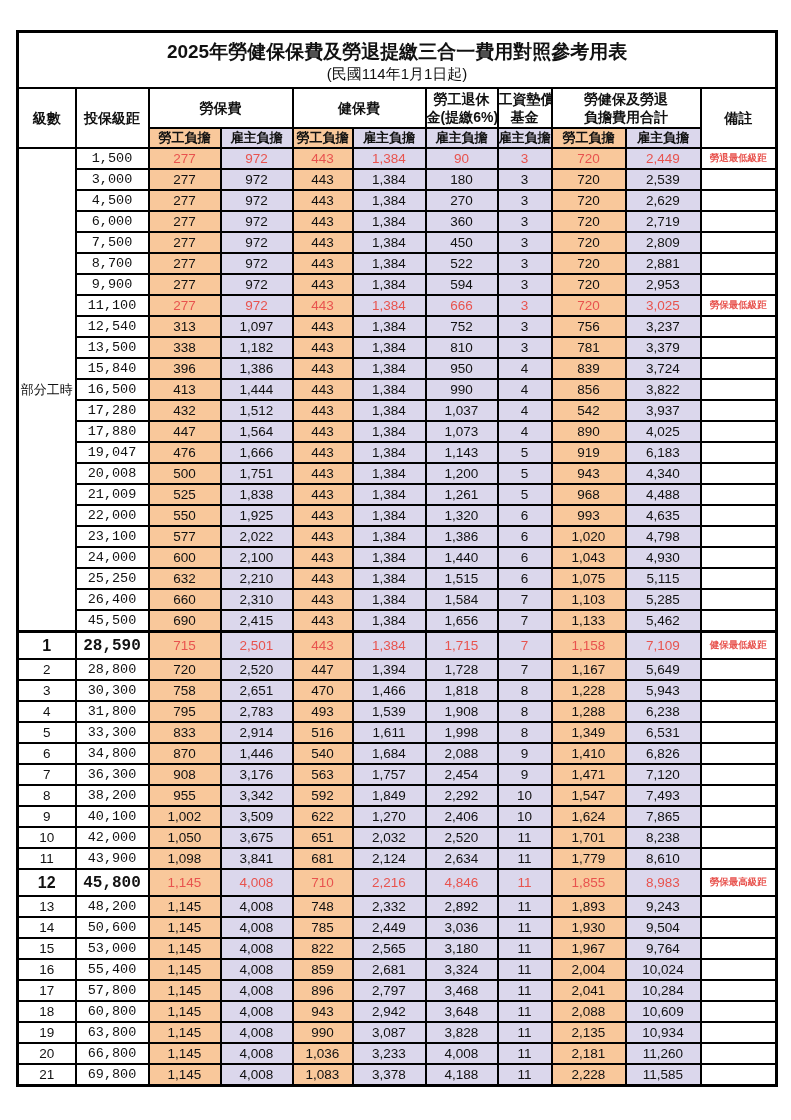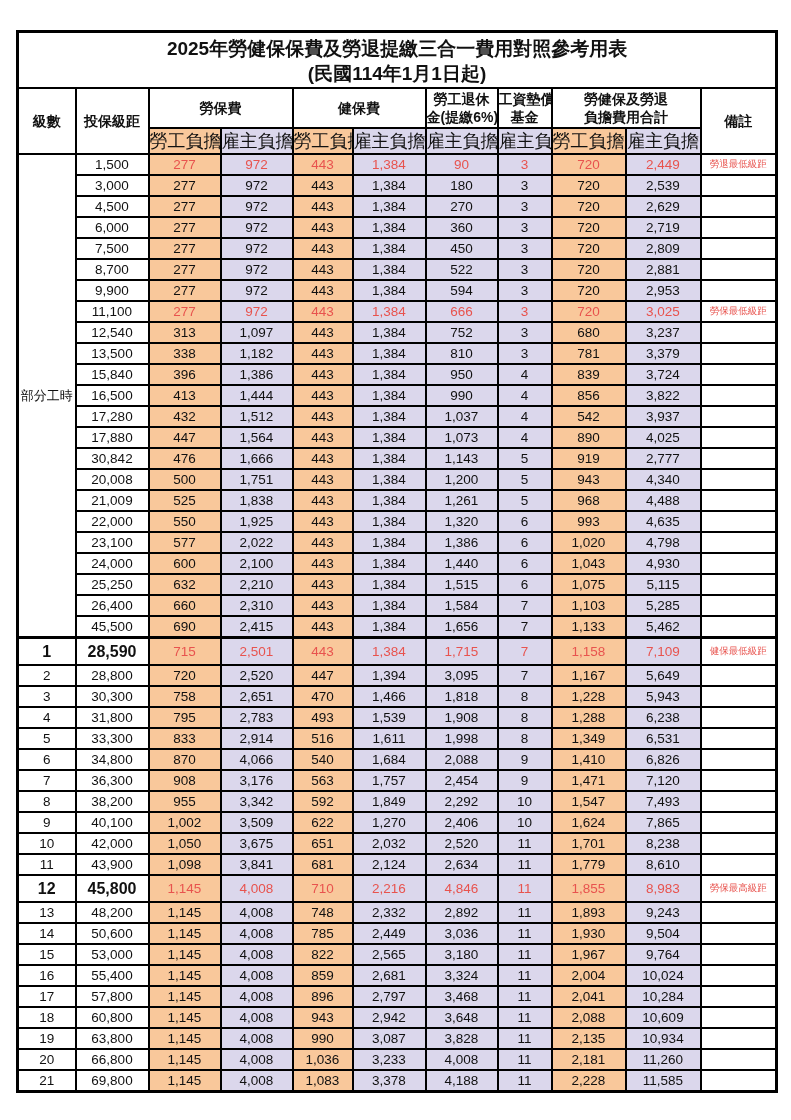--- a/index.html
+++ b/index.html
@@ -22,32 +22,32 @@
     border:2px solid #000;
     text-align:center;
     vertical-align:middle;
     padding:0;
     white-space:nowrap;
     overflow:hidden;
   }
   
   .titlecell{height:54px;background:#fff;}
   .t1{font-size:19px;font-weight:bold;line-height:1.45;}
-  .t2{font-size:19px;font-weight:bold;line-height:1.15;}
+  .t2{font-size:15px;font-weight:normal;line-height:1.15;}
   
   .h1 td{height:38px;font-size:14px;font-weight:bold;line-height:1.3;background:#fff;}
-  .h2 td{height:17px;font-size:18px;font-weight:normal;}
+  .h2 td{height:17px;font-size:13px;font-weight:bold;}
   
   tbody td{height:19px;font-size:13.5px;}
   td.emp{background:var(--emp);}
   td.er{background:var(--er);}
   td.level{background:#fff;}
-  td.bracket{background:#fff;font-size:13.5px;}
+  td.bracket{background:#fff;font-size:13.5px;font-family:Liberation Mono, monospace;}
   td.parttime{background:#fff;font-size:13px;}
-  td.remark{background:#fff;font-size:9.5px;font-weight:normal;color:var(--red);padding:0 1px;}
+  td.remark{background:#fff;font-size:9.5px;font-weight:bold;color:var(--red);padding:0 1px;}
   tr.red td.val{color:var(--red);}
   tr.big td{height:25px;}
   tr.big td.level,tr.big td.bracket{font-size:16px;font-weight:bold;}
   tr.group td{border-top:3px solid #000;}
 </style>
 </head>
 <body style="--emp: #F9C89B; --er: #DBD7EC; --red: #E8534E;">
 
 <div class="sheet">
   <table>
@@ -200,21 +200,21 @@
           <td class="remark">勞保最低級距</td>
         </tr>
         <tr class="">
           <td class="bracket">12,540</td>
           <td class="val emp">313</td>
           <td class="val er">1,097</td>
           <td class="val emp">443</td>
           <td class="val er">1,384</td>
           <td class="val er">752</td>
           <td class="val er">3</td>
-          <td class="val emp">680</td>
+          <td class="val emp">756</td>
           <td class="val er">3,237</td>
           <td class="remark"></td>
         </tr>
         <tr class="">
           <td class="bracket">13,500</td>
           <td class="val emp">338</td>
           <td class="val er">1,182</td>
           <td class="val emp">443</td>
           <td class="val er">1,384</td>
           <td class="val er">810</td>
@@ -265,29 +265,29 @@
           <td class="val er">1,564</td>
           <td class="val emp">443</td>
           <td class="val er">1,384</td>
           <td class="val er">1,073</td>
           <td class="val er">4</td>
           <td class="val emp">890</td>
           <td class="val er">4,025</td>
           <td class="remark"></td>
         </tr>
         <tr class="">
-          <td class="bracket">30,842</td>
+          <td class="bracket">19,047</td>
           <td class="val emp">476</td>
           <td class="val er">1,666</td>
           <td class="val emp">443</td>
           <td class="val er">1,384</td>
           <td class="val er">1,143</td>
           <td class="val er">5</td>
           <td class="val emp">919</td>
-          <td class="val er">2,777</td>
+          <td class="val er">6,183</td>
           <td class="remark"></td>
         </tr>
         <tr class="">
           <td class="bracket">20,008</td>
           <td class="val emp">500</td>
           <td class="val er">1,751</td>
           <td class="val emp">443</td>
           <td class="val er">1,384</td>
           <td class="val er">1,200</td>
           <td class="val er">5</td>
@@ -392,21 +392,21 @@
           <td class="val er">7,109</td>
           <td class="remark">健保最低級距</td>
         </tr>
         <tr class="">
           <td class="level">2</td>
           <td class="bracket">28,800</td>
           <td class="val emp">720</td>
           <td class="val er">2,520</td>
           <td class="val emp">447</td>
           <td class="val er">1,394</td>
-          <td class="val er">3,095</td>
+          <td class="val er">1,728</td>
           <td class="val er">7</td>
           <td class="val emp">1,167</td>
           <td class="val er">5,649</td>
           <td class="remark"></td>
         </tr>
         <tr class="">
           <td class="level">3</td>
           <td class="bracket">30,300</td>
           <td class="val emp">758</td>
           <td class="val er">2,651</td>
@@ -441,21 +441,21 @@
           <td class="val er">1,998</td>
           <td class="val er">8</td>
           <td class="val emp">1,349</td>
           <td class="val er">6,531</td>
           <td class="remark"></td>
         </tr>
         <tr class="">
           <td class="level">6</td>
           <td class="bracket">34,800</td>
           <td class="val emp">870</td>
-          <td class="val er">4,066</td>
+          <td class="val er">1,446</td>
           <td class="val emp">540</td>
           <td class="val er">1,684</td>
           <td class="val er">2,088</td>
           <td class="val er">9</td>
           <td class="val emp">1,410</td>
           <td class="val er">6,826</td>
           <td class="remark"></td>
         </tr>
         <tr class="">
           <td class="level">7</td>

